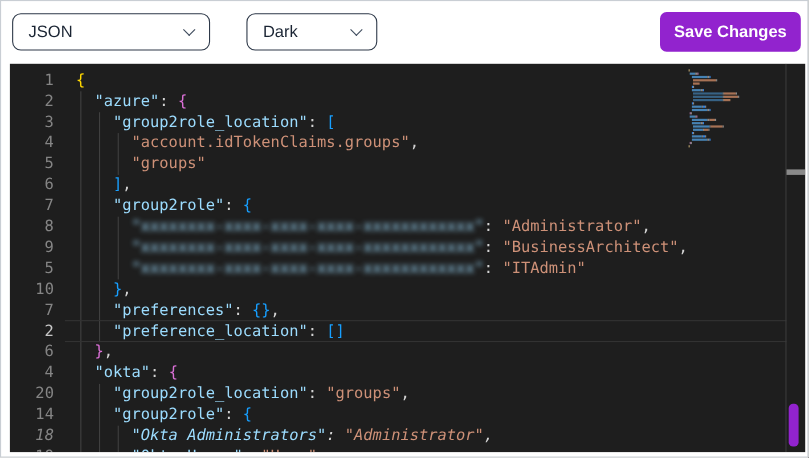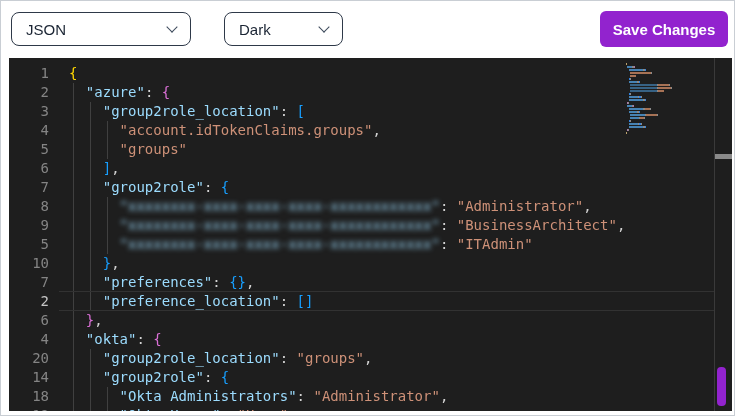--- a/index.html
+++ b/index.html
@@ -162,21 +162,21 @@
           <div class="code"><span class="tk-pun">  </span><span class="tk-key">"okta"</span><span class="tk-pun">: </span><span class="tk-b2">{</span></div>
         </div>
         <div class="line" style="top: 291px;">
           <div class="num">20</div>
           <div class="code"><span class="tk-pun">    </span><span class="tk-key">"group2role_location"</span><span class="tk-pun">: </span><span class="tk-str">"groups"</span><span class="tk-pun">,</span></div>
         </div>
         <div class="line" style="top: 310px;">
           <div class="num">14</div>
           <div class="code"><span class="tk-pun">    </span><span class="tk-key">"group2role"</span><span class="tk-pun">: </span><span class="tk-b3">{</span></div>
         </div>
-        <div class="line" style="top: 329px;">
+        <div class="line" style="top: 329px; font-style: italic;">
           <div class="num">18</div>
           <div class="code"><span class="tk-pun">      </span><span class="tk-key">"Okta Administrators"</span><span class="tk-pun">: </span><span class="tk-str">"Administrator"</span><span class="tk-pun">,</span></div>
         </div>
         <div class="line" style="top: 348px;">
           <div class="num">19</div>
           <div class="code"><span class="tk-pun">      </span><span class="tk-key">"Okta Users"</span><span class="tk-pun">: </span><span class="tk-str">"User"</span><span class="tk-pun">,</span></div>
         </div>
       </div>
     <div class="minimap" id="minimap">
         <div class="mm-row" style="margin-left: 0px;">

